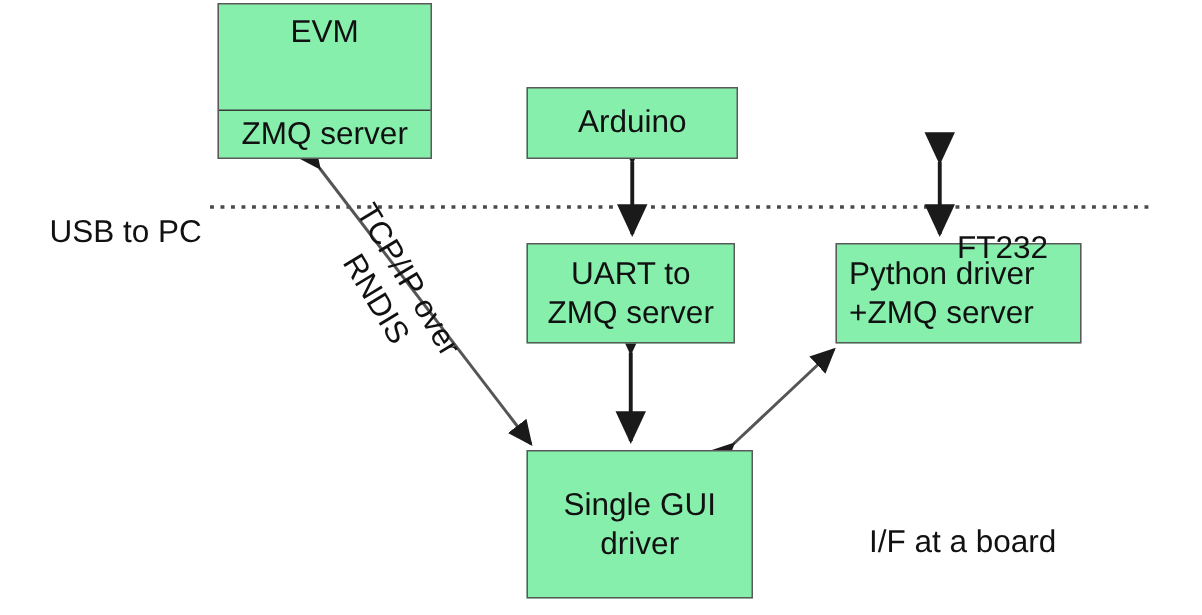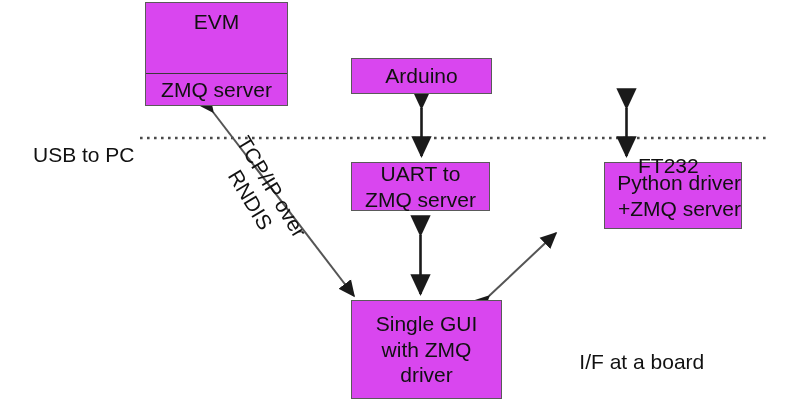--- a/index.html
+++ b/index.html
@@ -20,21 +20,21 @@
     position: absolute;
     left: 0;
     top: 0;
     width: 801px;
     height: 410px;
   }
   .node {
     position: absolute;
     box-sizing: border-box;
     border: 1.6px solid #5a5a5a;
-    background: #d946ef;
+    background: #86efac;
     display: flex;
     flex-direction: column;
     align-items: center;
     justify-content: center;
     font-size: 21px;
     line-height: 1.22;
     text-align: center;
     color: #111111;
   }
   .node .line { display: block; white-space: pre; }
@@ -60,24 +60,24 @@
     width: 100%;
     height: 33px;
     border-top: 1.6px solid #3a3a3a;
     display: flex;
     align-items: center;
     justify-content: center;
     box-sizing: border-box;
     font-size: 21px;
   }
 
-  #arduino-box   { left: 351px; top: 58px;  width: 141px; height: 36px; }
+  #arduino-box   { left: 351px; top: 58px;  width: 141px; height: 48px; }
   #shield-box    { left: 556px; top: 58px;  width: 146px; height: 44px; }
-  #uart-zmq-box  { left: 351px; top: 162px; width: 139px; height: 49px; }
-  #python-box    { left: 557px; top: 162px; width: 138px; height: 67px; align-items: flex-end; margin-left: 47px; }
+  #uart-zmq-box  { left: 351px; top: 162px; width: 139px; height: 67px; }
+  #python-box    { left: 557px; top: 162px; width: 164px; height: 67px; align-items: flex-start; }
   #python-box .line { text-align: left; padding-left: 8px; }
   #gui-box       { left: 351px; top: 300px; width: 151px; height: 99px; }
 
   .flabel {
     position: absolute;
     font-size: 21px;
     color: #111111;
     white-space: pre;
     line-height: 1.22;
   }
@@ -143,21 +143,20 @@
     <span class="line">ZMQ server</span>
   </div>
 
   <div class="node" id="python-box">
     <span class="line">Python driver</span>
     <span class="line">+ZMQ server</span>
   </div>
 
   <div class="node" id="gui-box">
     <span class="line">Single GUI</span>
-    <span class="line">with ZMQ</span>
     <span class="line">driver</span>
   </div>
 
   <div class="flabel" id="usb-label">USB to PC</div>
 
 
   <div class="flabel" id="ft232-label">FT232</div>
 
   <div id="rndis-label">TCP/IP over
 RNDIS</div>

